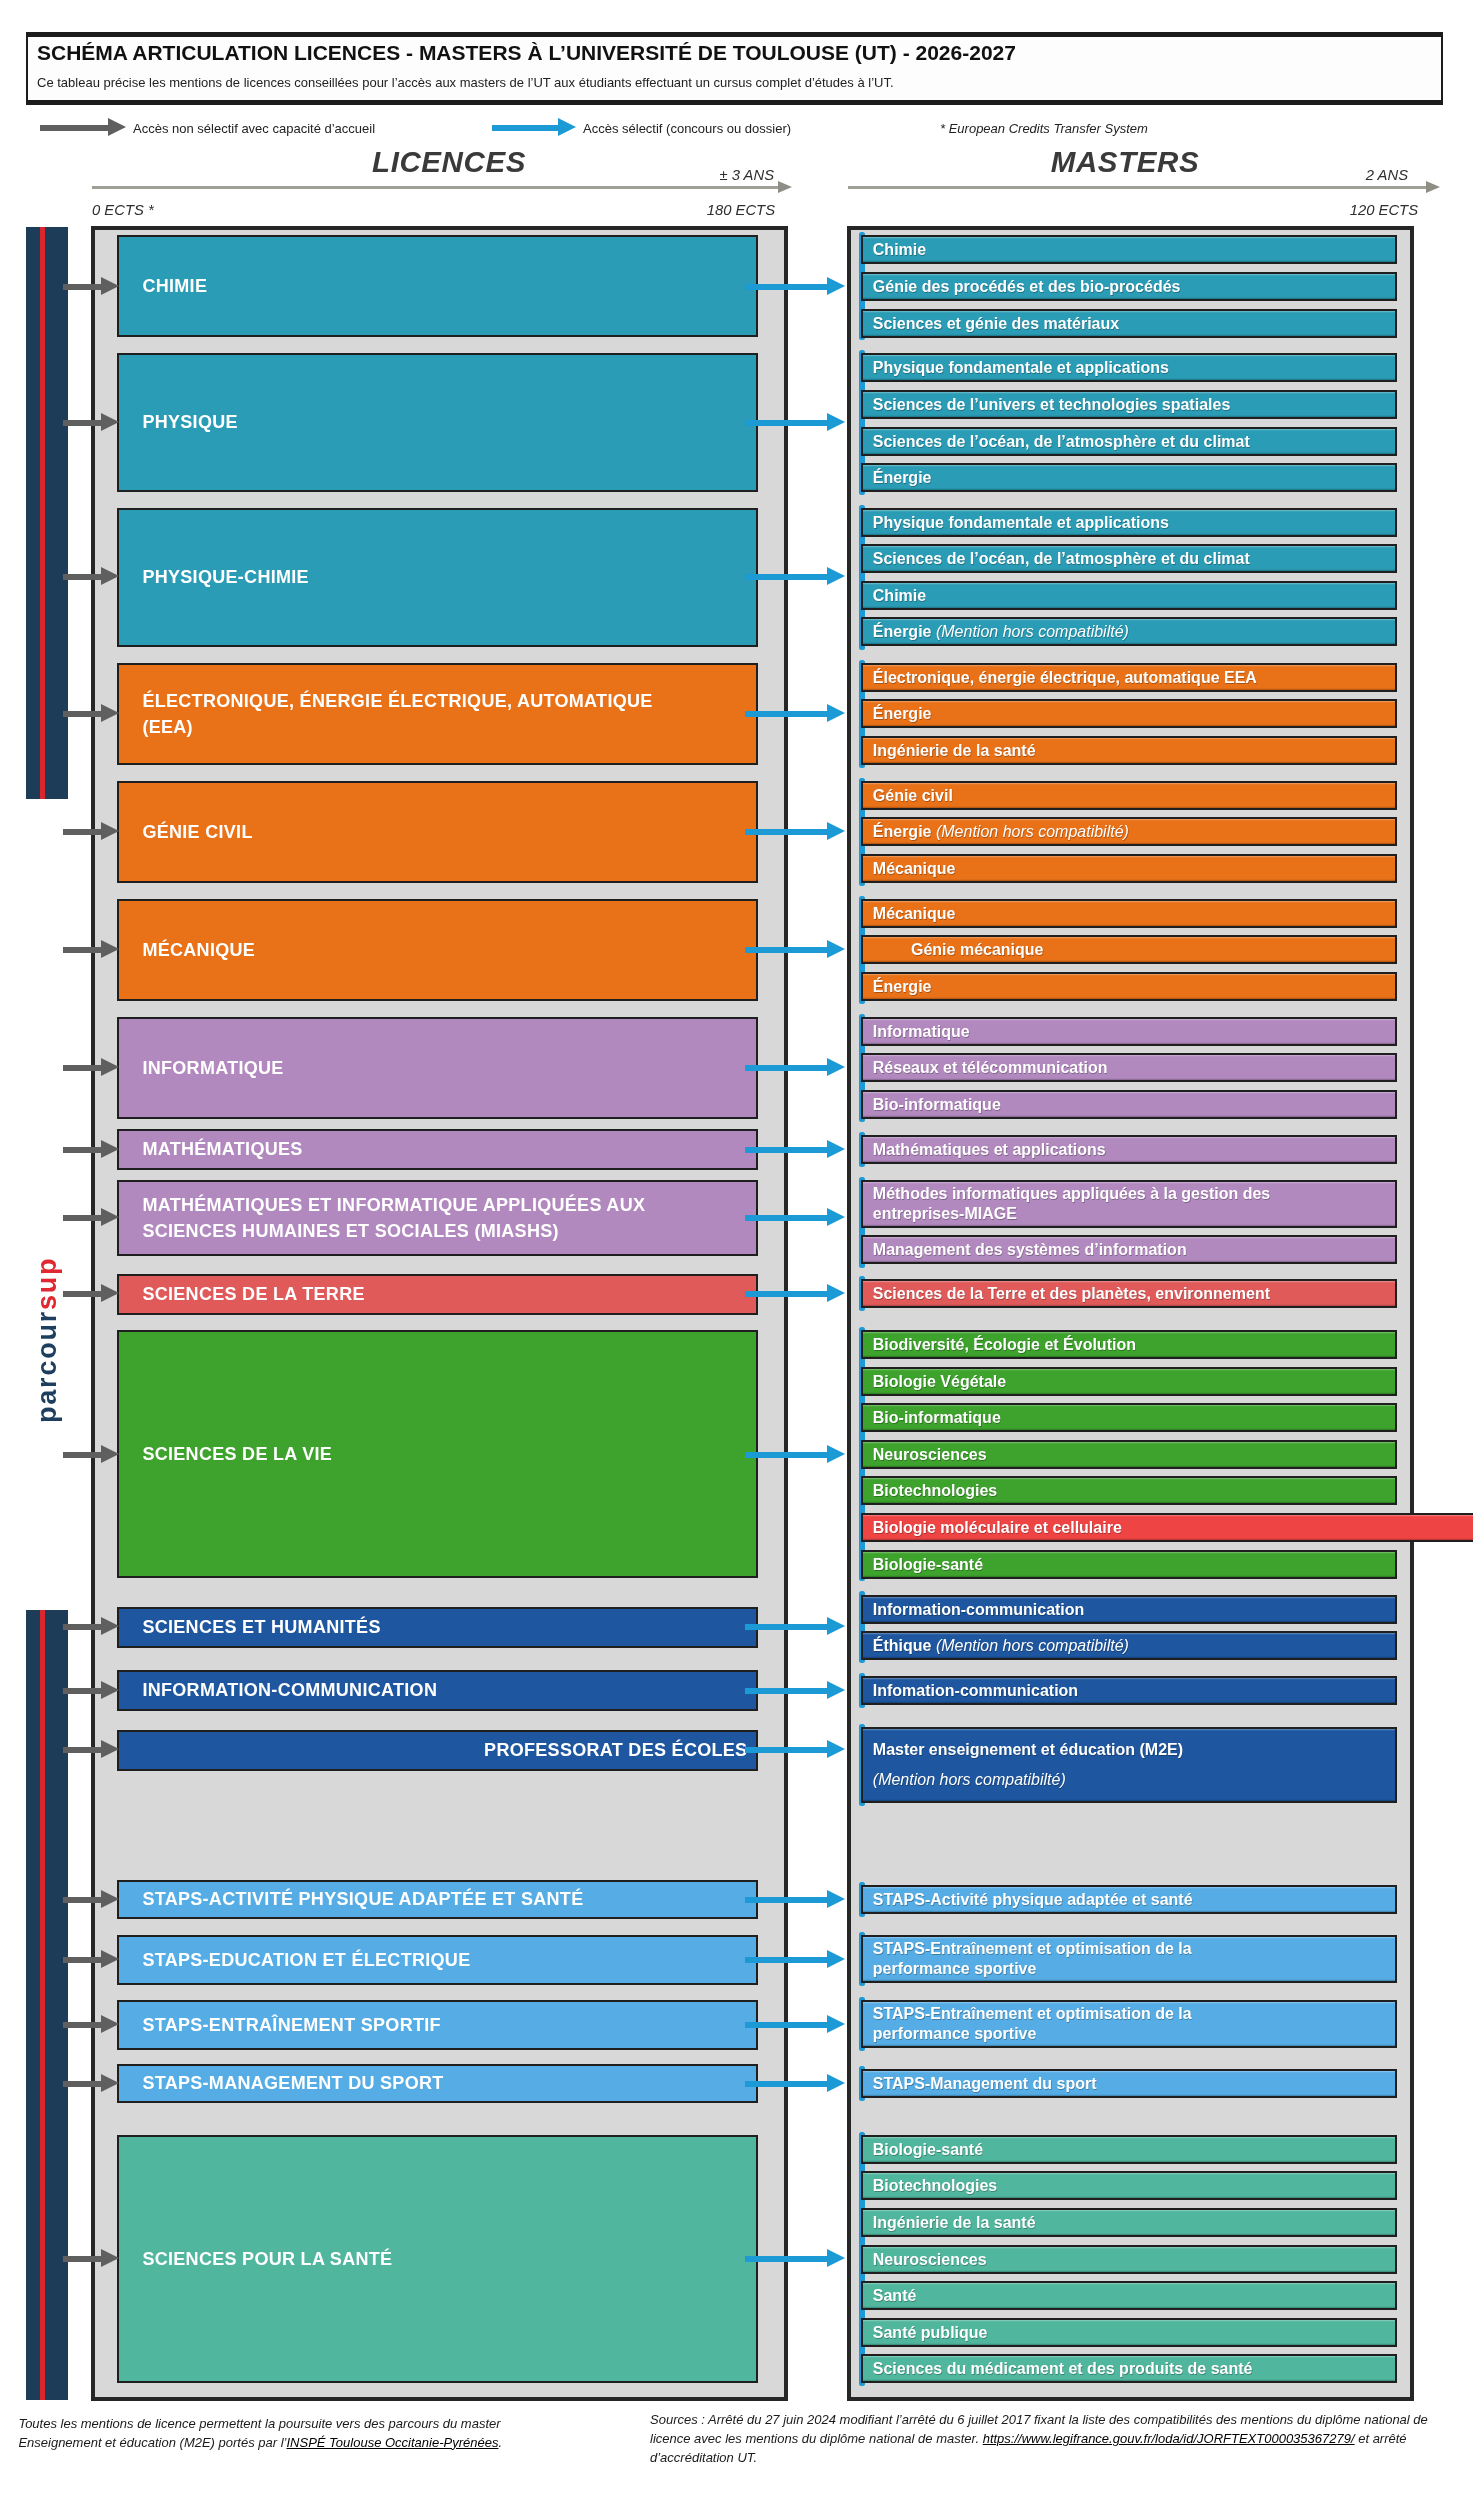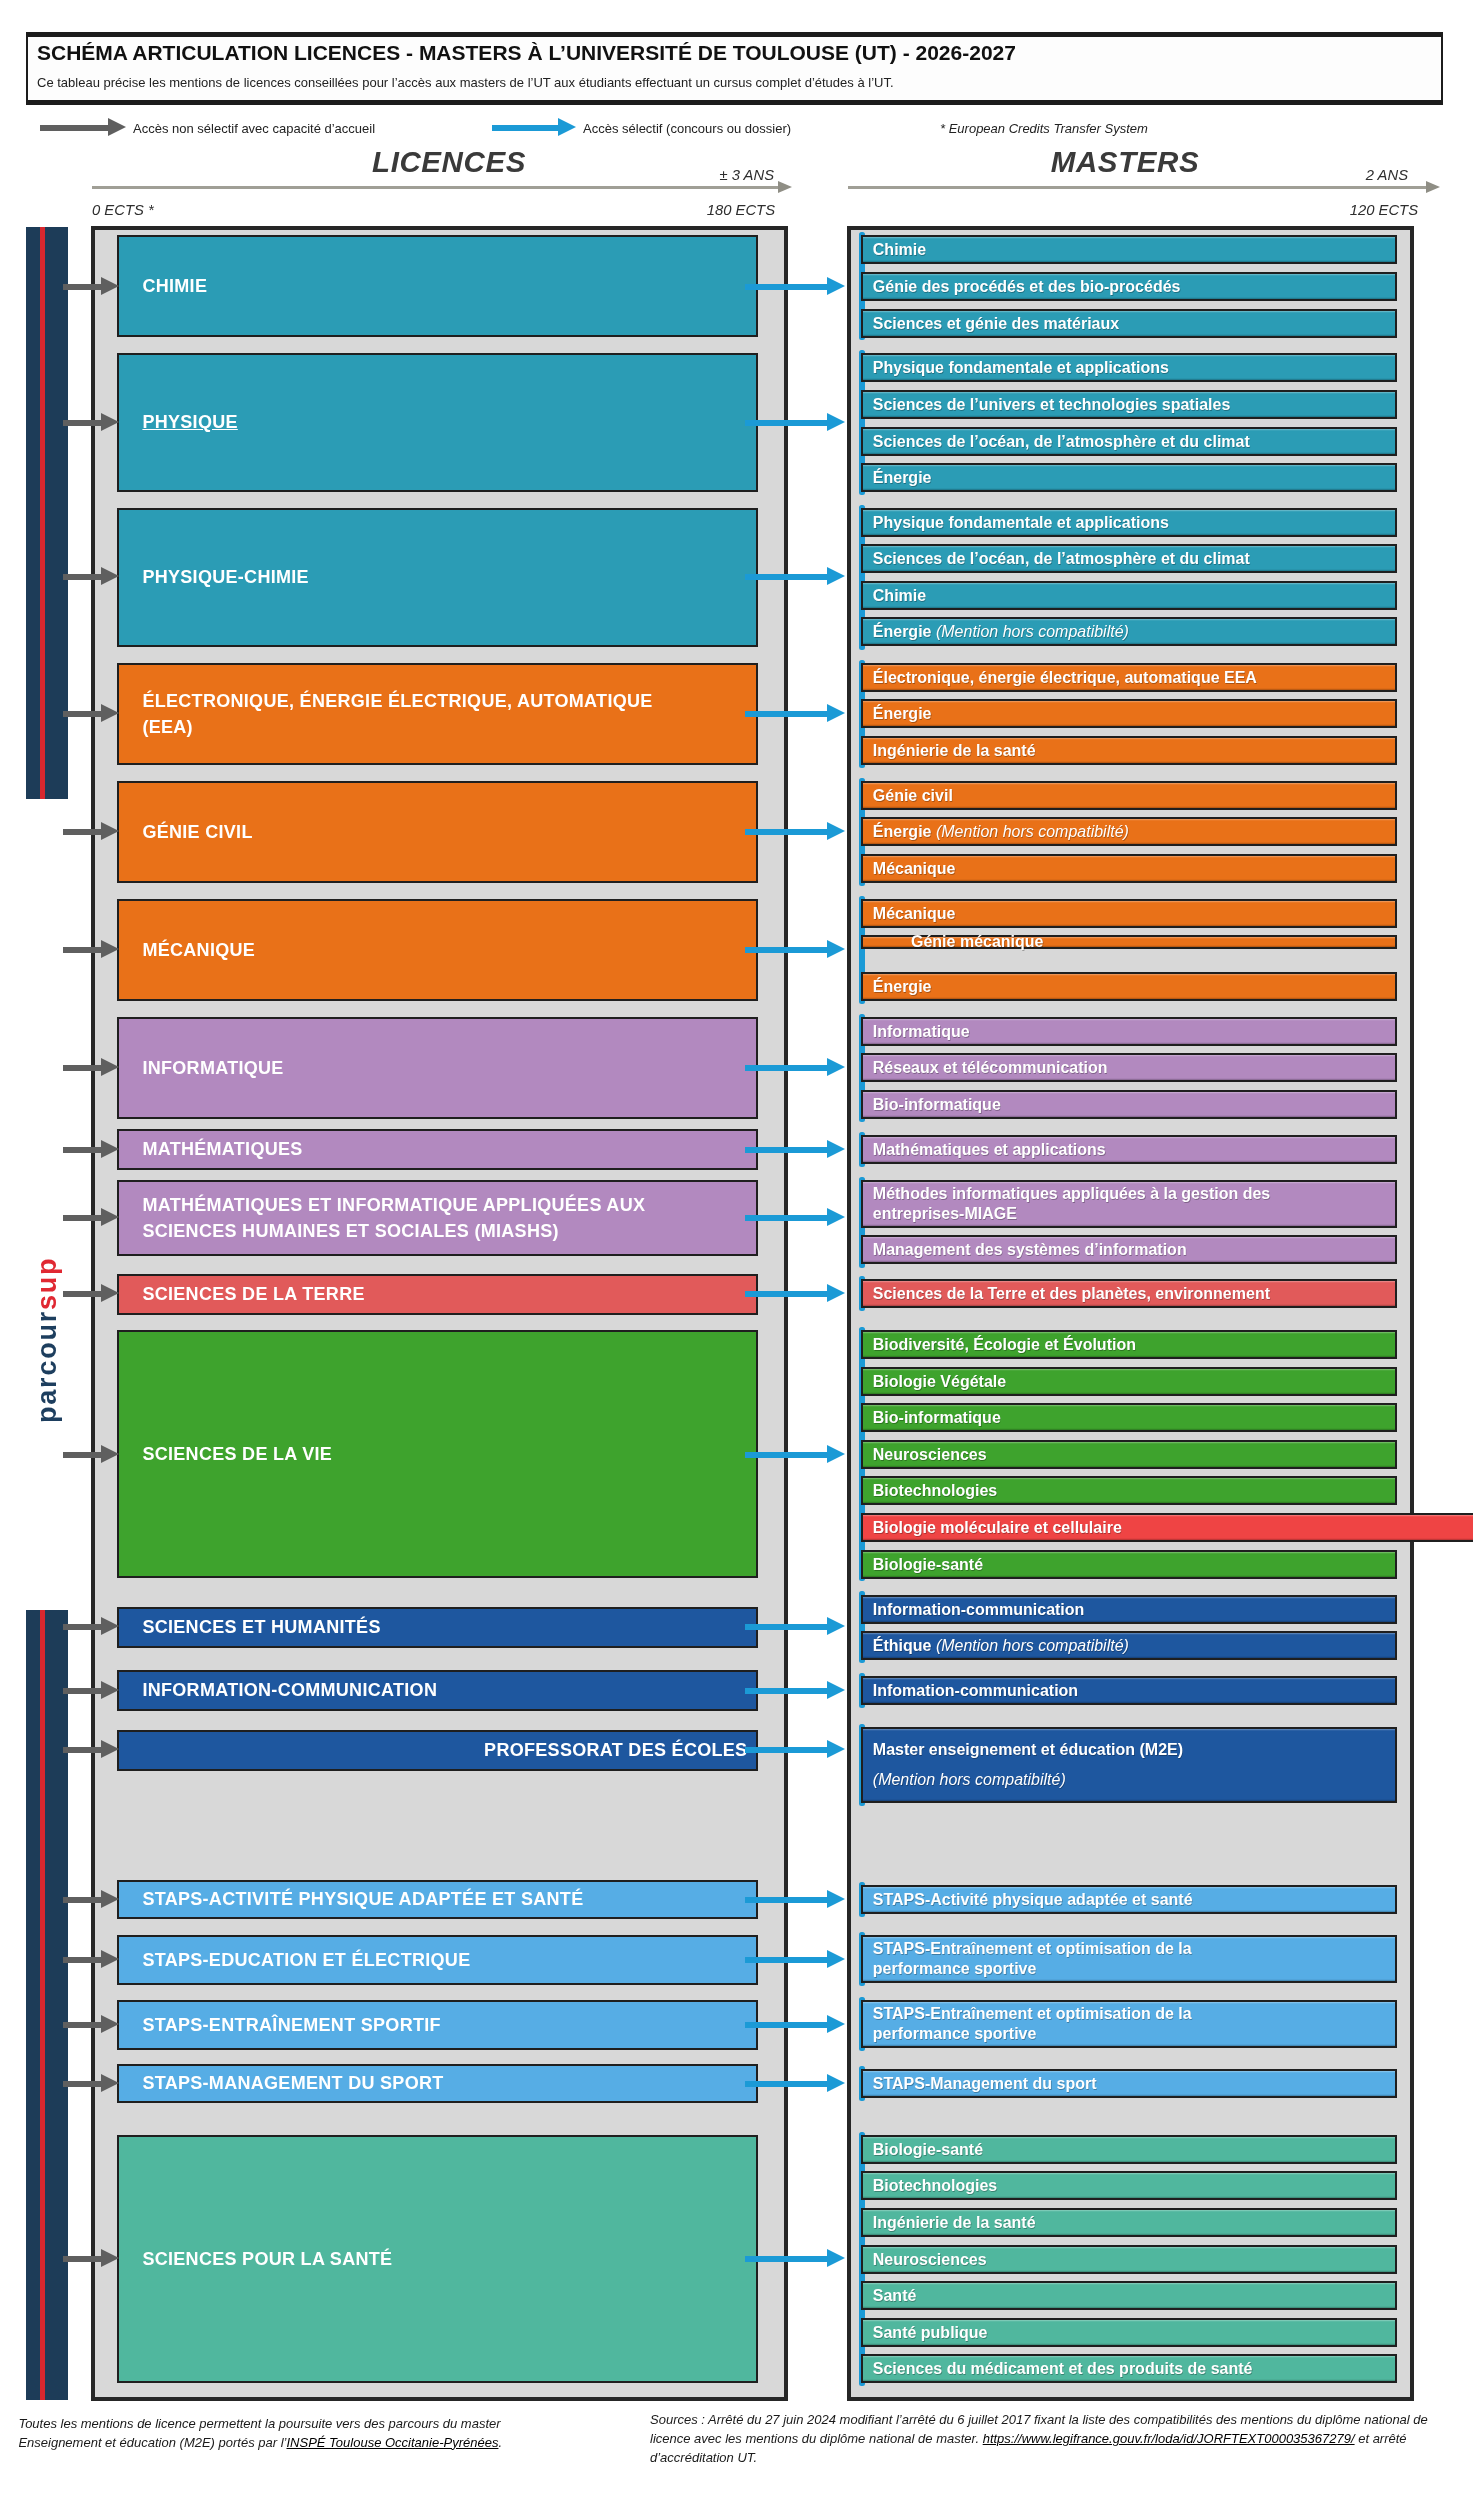--- a/index.html
+++ b/index.html
@@ -111,21 +111,21 @@
       <div class="abs bracket" style="left:859px;top:232px;height:108px;"></div>
       <div class="abs mas-box txt-shadow" style="left:861px;top:235px;width:536px;height:29px;background:#2b9cb5;">
         <div>Chimie</div>
       </div>
       <div class="abs mas-box txt-shadow" style="left:861px;top:272px;width:536px;height:29px;background:#2b9cb5;">
         <div>Génie des procédés et des bio-procédés</div>
       </div>
       <div class="abs mas-box txt-shadow" style="left:861px;top:309px;width:536px;height:29px;background:#2b9cb5;">
         <div>Sciences et génie des matériaux</div>
       </div>
-      <div class="abs lic-block" style="left:117px;top:353px;width:641px;height:139px;background:#2b9cb5;text-decoration:underline;">
+      <div class="abs lic-block" style="left:117px;top:353px;width:641px;height:139px;background:#2b9cb5;">
         <div>PHYSIQUE</div>
       </div>
       <div class="abs shaft gray" style="left:63px;top:420px;width:38px;"></div>
       <div class="abs head gray-head" style="left:101px;top:413px;"></div>
       <div class="abs shaft blue" style="left:745px;top:420px;width:82px;"></div>
       <div class="abs head blue-head" style="left:827px;top:413px;"></div>
       <div class="abs bracket" style="left:859px;top:350px;height:145px;"></div>
       <div class="abs mas-box txt-shadow" style="left:861px;top:353px;width:536px;height:29px;background:#2b9cb5;">
         <div>Physique fondamentale et applications</div>
       </div>
@@ -197,21 +197,21 @@
         <div>MÉCANIQUE</div>
       </div>
       <div class="abs shaft gray" style="left:63px;top:947px;width:38px;"></div>
       <div class="abs head gray-head" style="left:101px;top:940px;"></div>
       <div class="abs shaft blue" style="left:745px;top:947px;width:82px;"></div>
       <div class="abs head blue-head" style="left:827px;top:940px;"></div>
       <div class="abs bracket" style="left:859px;top:896px;height:108px;"></div>
       <div class="abs mas-box txt-shadow" style="left:861px;top:899px;width:536px;height:29px;background:#e97118;">
         <div>Mécanique</div>
       </div>
-      <div class="abs mas-box txt-shadow" style="left:861px;top:935px;width:536px;height:14px;background:#e97118;padding-left:48px;">
+      <div class="abs mas-box txt-shadow" style="left:861px;top:935px;width:536px;height:29px;background:#e97118;padding-left:48px;">
         <div>Génie mécanique</div>
       </div>
       <div class="abs mas-box txt-shadow" style="left:861px;top:972px;width:536px;height:29px;background:#e97118;">
         <div>Énergie</div>
       </div>
       <div class="abs lic-block" style="left:117px;top:1017px;width:641px;height:102px;background:#b289bf;">
         <div>INFORMATIQUE</div>
       </div>
       <div class="abs shaft gray" style="left:63px;top:1065px;width:38px;"></div>
       <div class="abs head gray-head" style="left:101px;top:1058px;"></div>

